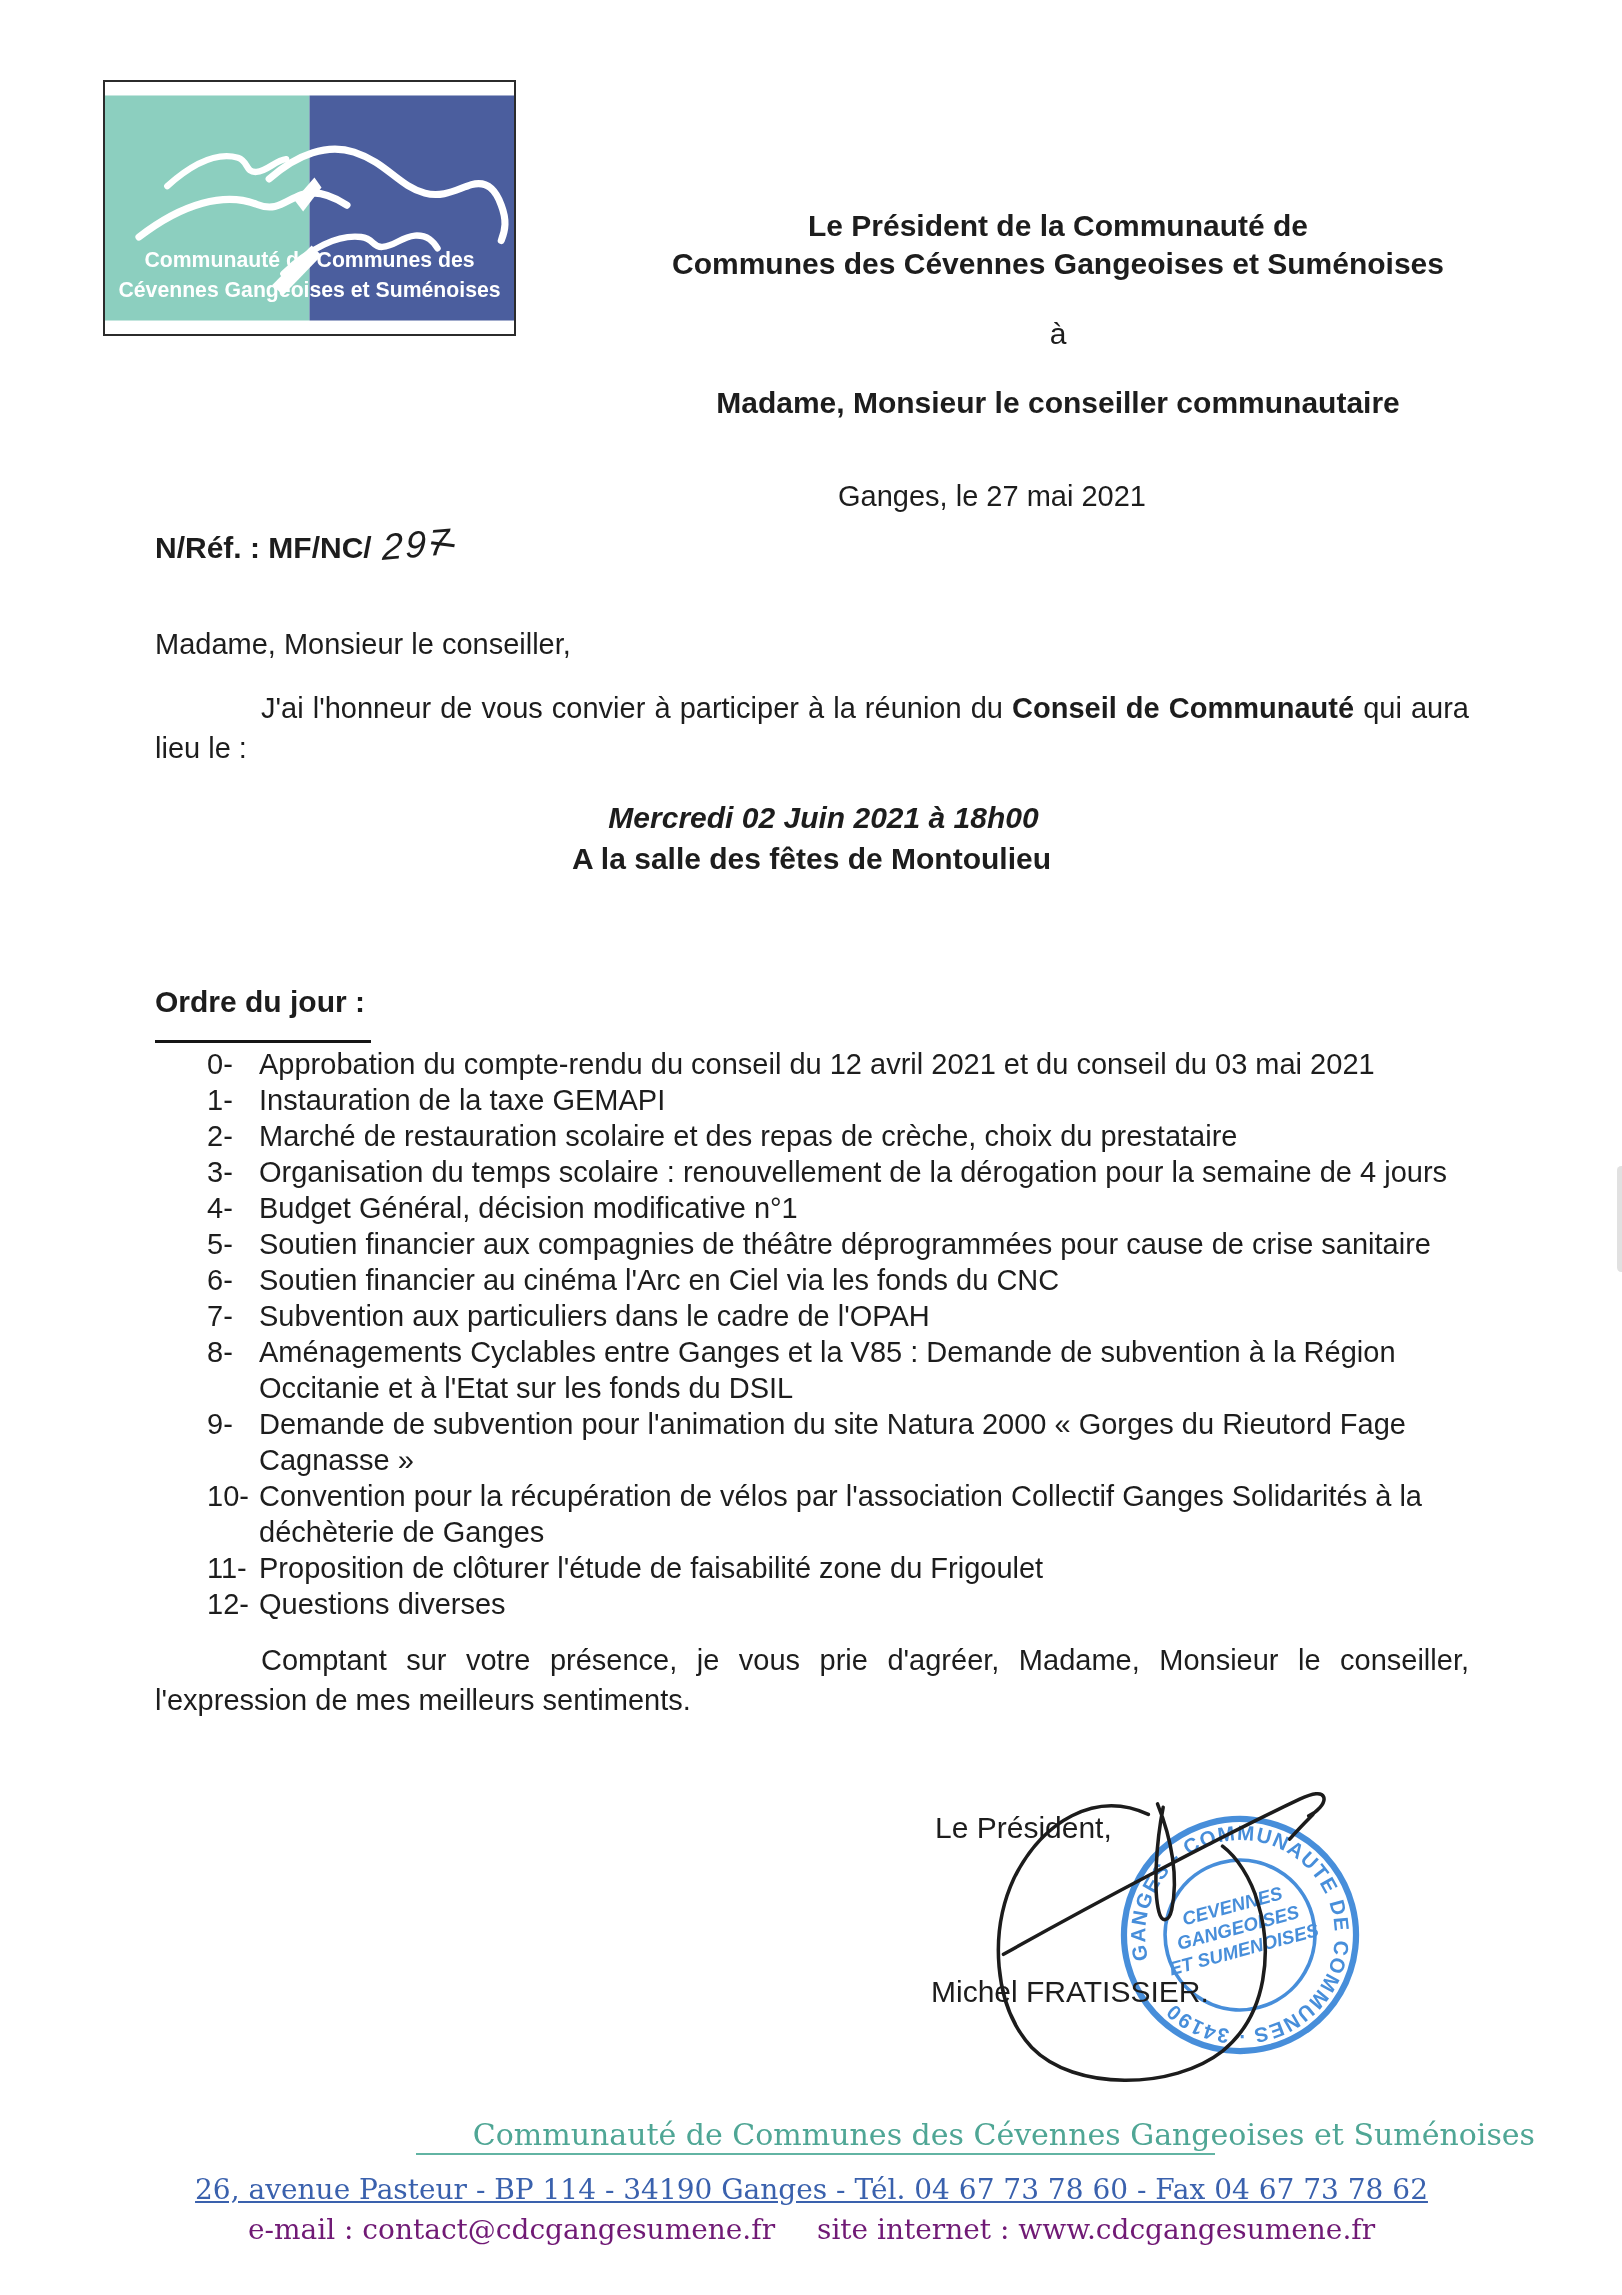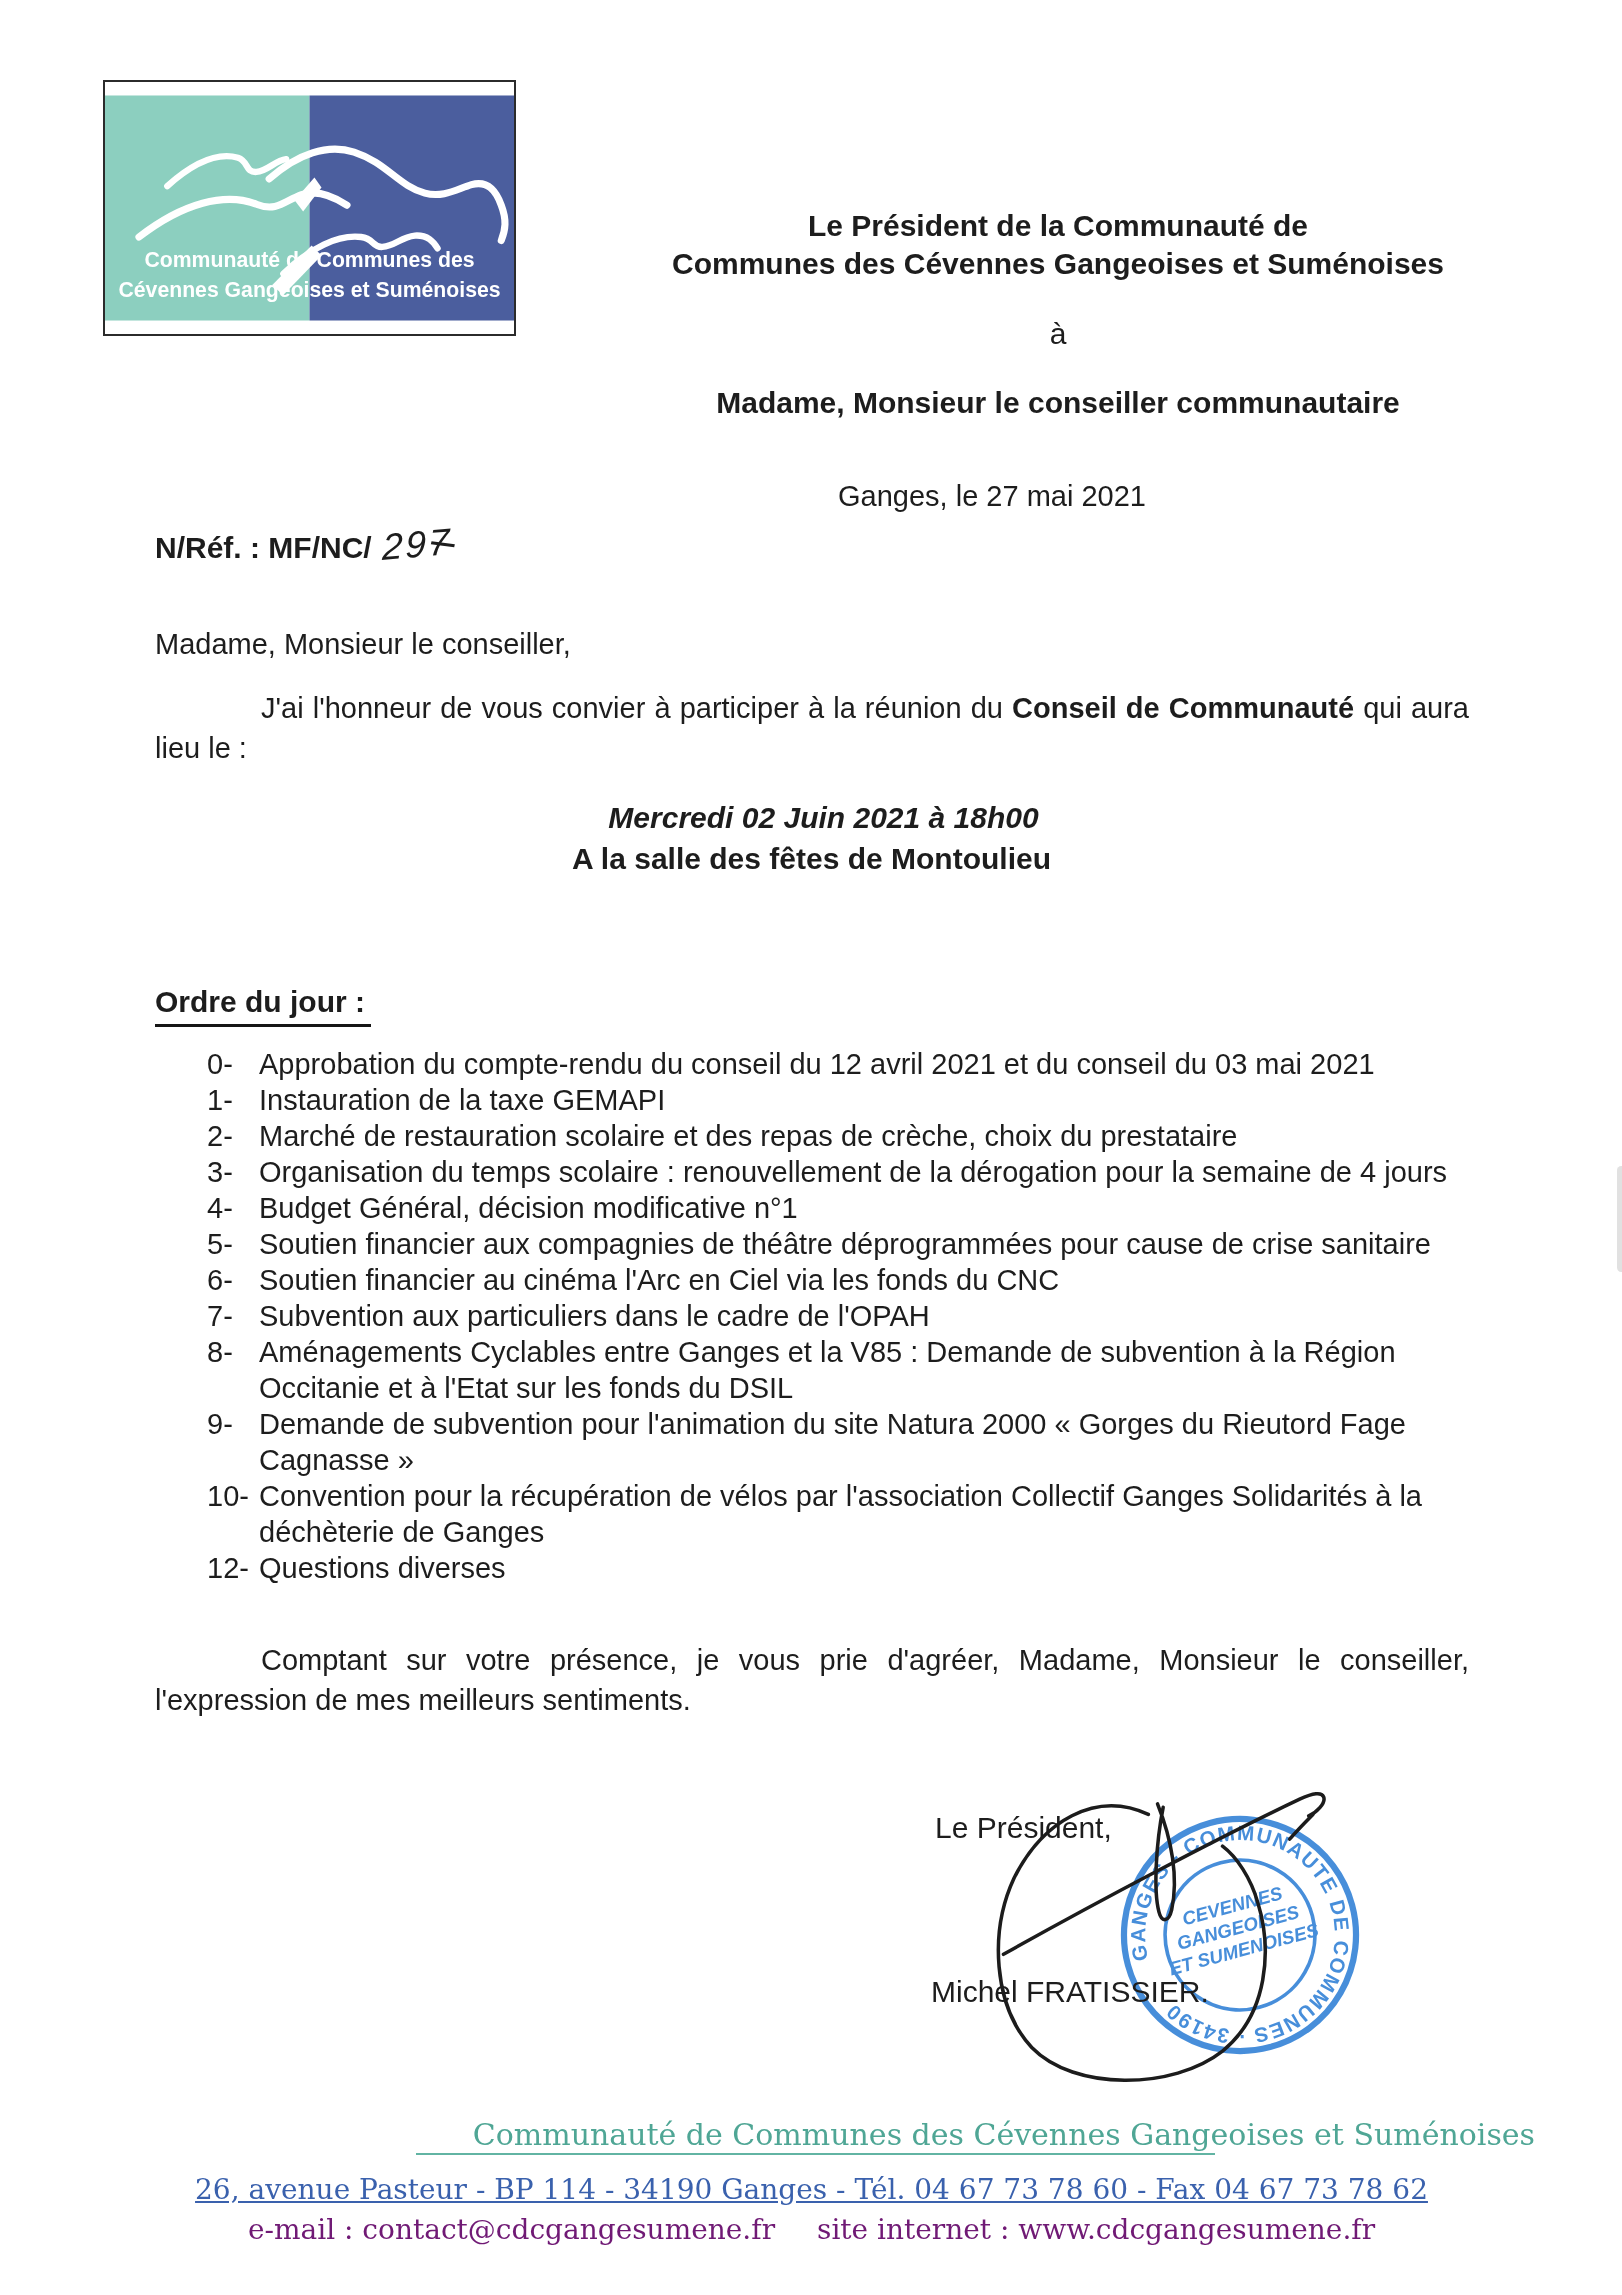--- a/index.html
+++ b/index.html
@@ -28,21 +28,21 @@
   
   .salutation{position:absolute;left:155px;top:628px;font-size:29px;}
   .para1{position:absolute;left:155px;top:688px;width:1314px;font-size:29px;
          line-height:40px;text-align:justify;text-indent:106px;margin:0;}
   .meeting-dt{position:absolute;left:12px;top:801px;width:1623px;text-align:center;
               font-size:30px;font-weight:bold;font-style:italic;}
   .meeting-place{position:absolute;left:0;top:842px;width:1623px;text-align:center;
                  font-size:30px;font-weight:bold;}
   .agenda-title{position:absolute;left:155px;top:985px;font-size:30px;font-weight:bold;}
   .agenda-title span{display:inline-block;border-bottom:3.5px solid #151515;
-                     padding-bottom:5px;padding-right:5.7px;}
+                     padding-bottom:21px;padding-right:5.7px;}
   .agenda-list{position:absolute;left:207px;top:1046px;width:1284px;
                font-size:29px;line-height:36px;list-style:none;margin:0;padding:0;}
   .agenda-list li{display:flex;align-items:flex-start;}
   .agenda-list .num{flex:none;width:52px;}
   .agenda-list .txt{flex:1;}
   .closing{position:absolute;left:155px;top:1640px;width:1314px;font-size:29px;
            line-height:40px;text-align:justify;text-indent:106px;margin:0;}
   
   .sig-role{position:absolute;left:935px;top:1811px;font-size:30px;}
   .sig-name{position:absolute;left:931px;top:1975px;font-size:30px;}
@@ -145,20 +145,24 @@
       </li>
     <li>
         <span class="num">9-</span>
         <span class="txt">Demande de subvention pour l'animation du site Natura 2000 « Gorges du Rieutord Fage Cagnasse »</span>
       </li>
     <li>
         <span class="num">10-</span>
         <span class="txt">Convention pour la récupération de vélos par l'association Collectif Ganges Solidarités à la déchèterie de Ganges</span>
       </li>
     <li>
+        <span class="num">11-</span>
+        <span class="txt">Proposition de clôturer l'étude de faisabilité zone du Frigoulet</span>
+      </li>
+    <li>
         <span class="num">12-</span>
         <span class="txt">Questions diverses</span>
       </li>
   </ol>
 
   <p class="closing">Comptant sur votre présence, je vous prie d'agréer, Madame, Monsieur le conseiller, l'expression de mes meilleurs sentiments.</p>
 
   <div class="sig-role">Le Président,</div>
 
   <svg class="stamp" viewBox="0 0 420 420">

